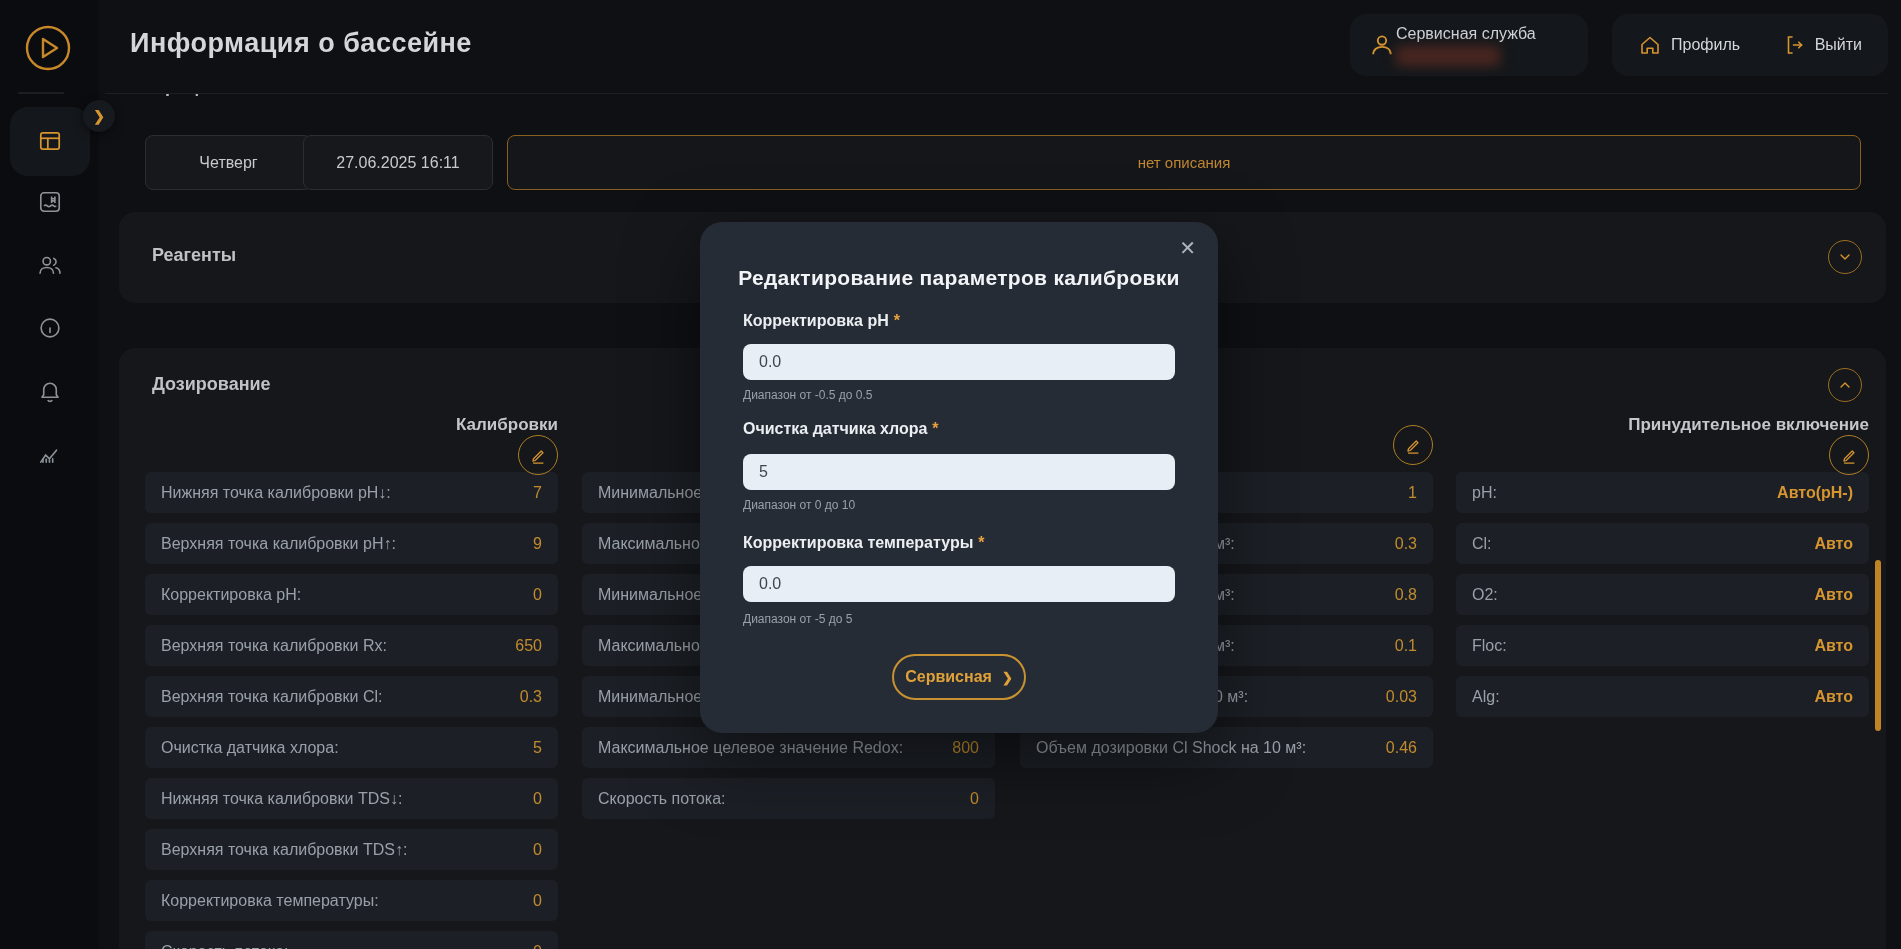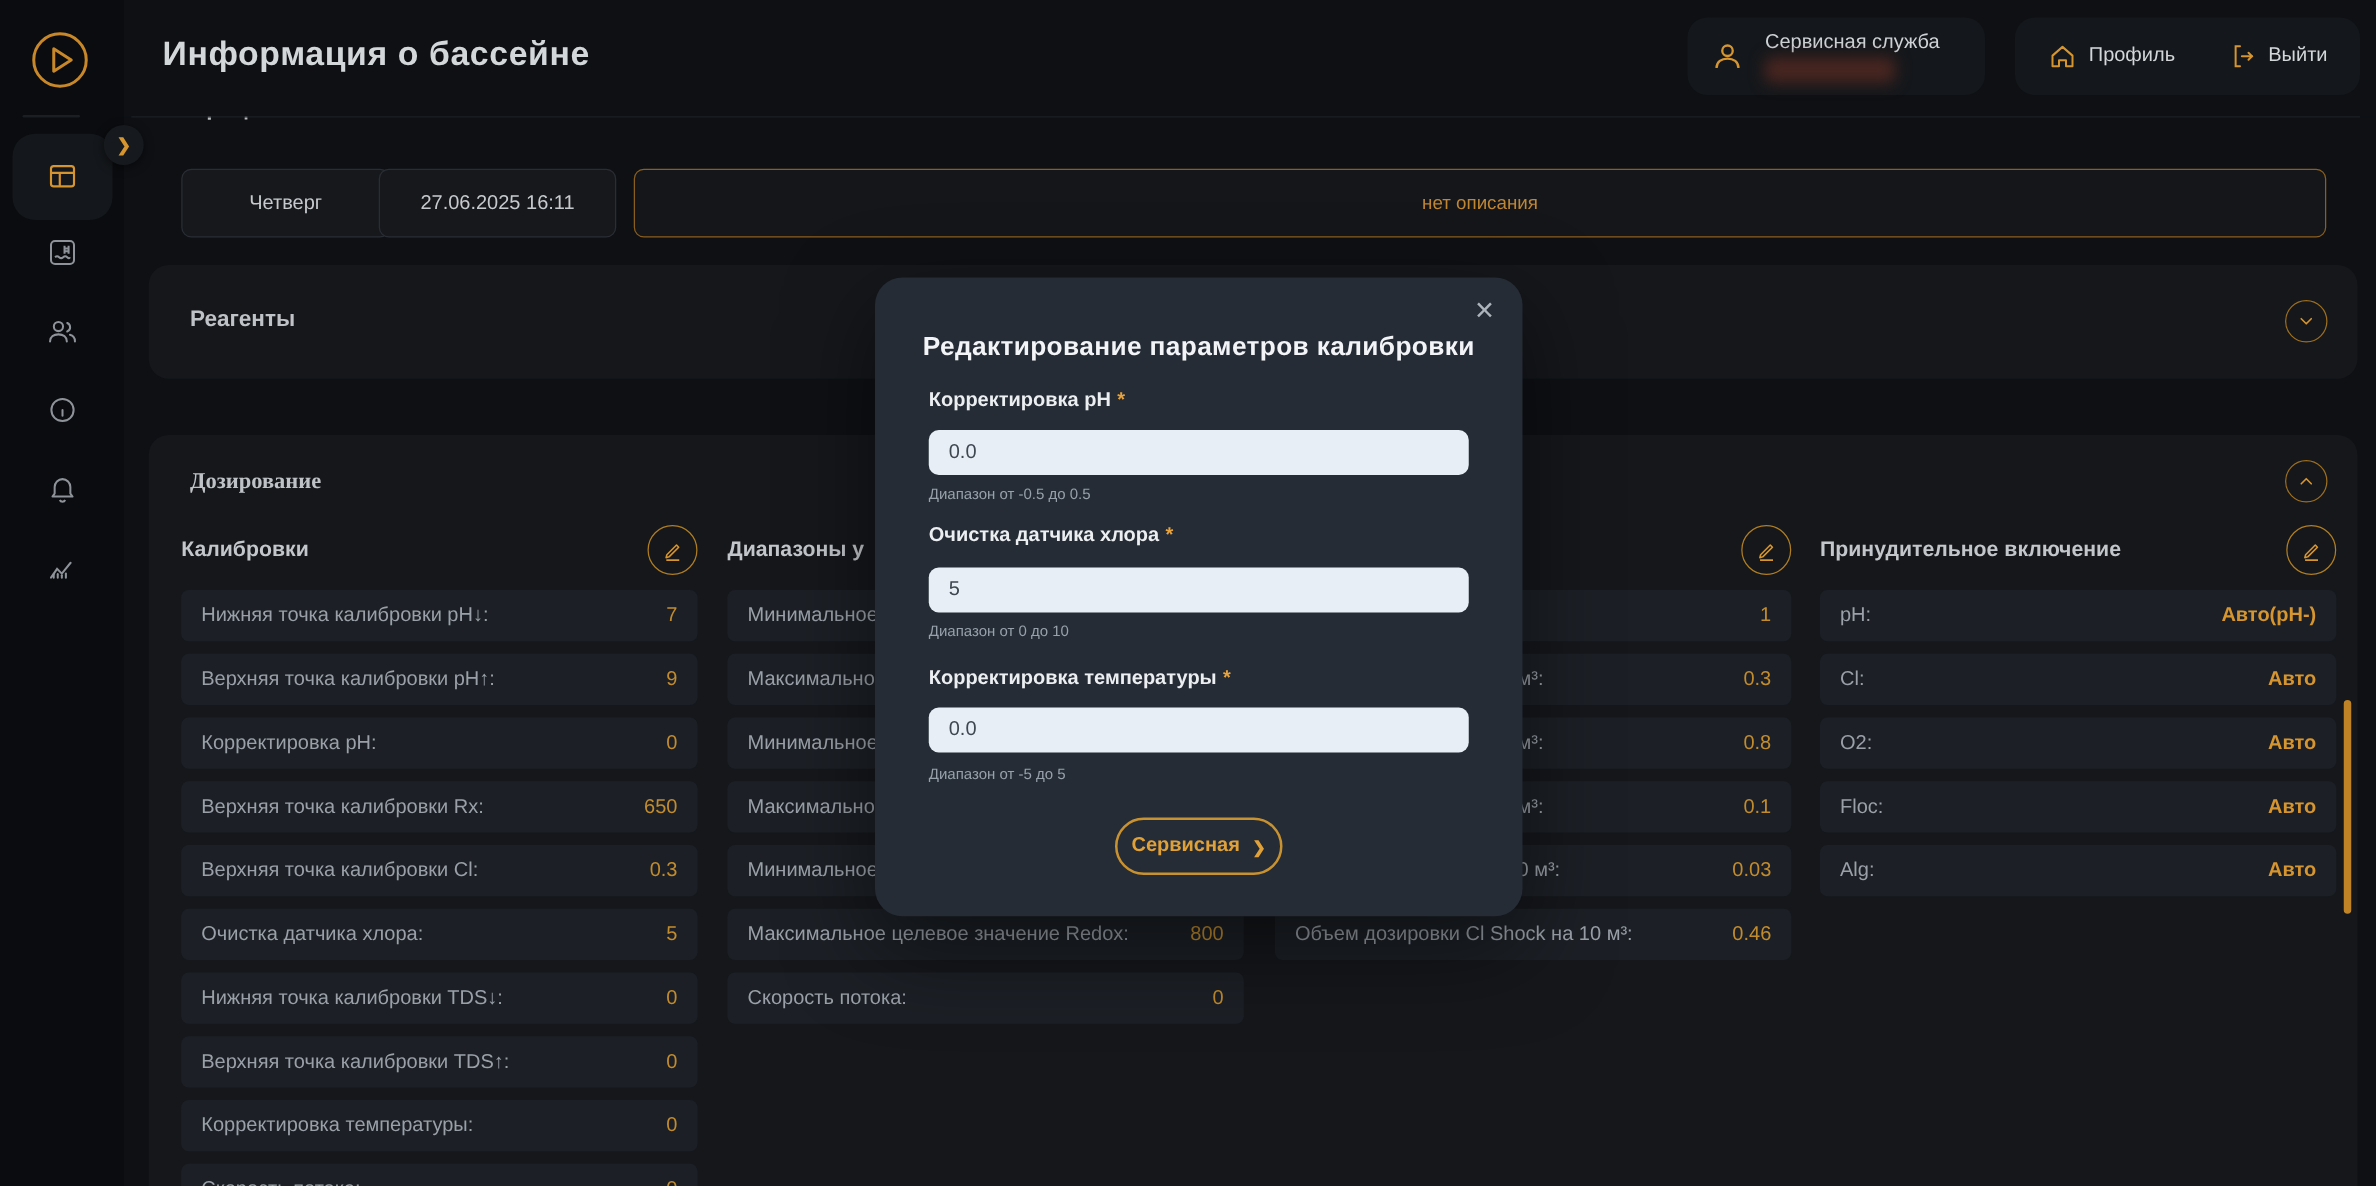--- a/index.html
+++ b/index.html
@@ -3,21 +3,21 @@
 <meta charset="utf-8">
 <style>
   html,body{margin:0;padding:0;background:#0E1014;}
   *{box-sizing:border-box;font-family:"Liberation Sans",sans-serif;}
   .stage{position:relative;width:1901px;height:949px;overflow:hidden;background:#0E1014;color:#D2D5D9;}
 
   
   .header{position:absolute;left:0;top:0;width:1901px;height:93px;background:#0E1014;z-index:40;}
   .page-title{position:absolute;left:130px;top:28px;font-size:27px;font-weight:bold;color:#D4D7DA;letter-spacing:.5px;}
   .chip{position:absolute;top:14px;height:62px;background:#14171B;border-radius:16px;display:flex;align-items:center;}
-  .user-chip{left:1350px;width:238px;padding:0 18px;gap:16px;}
+  .user-chip{left:1350px;width:238px;padding:0 18px;gap:0;}
   .user-col{display:flex;flex-direction:column;}
   .user-role{font-size:16px;color:#CFD3D7;}
   .user-redacted{width:104px;height:20px;margin-top:3px;background:#4A2620;filter:blur(6px);border-radius:4px;}
   .nav-chip{left:1612px;width:276px;padding:0 26px;justify-content:space-between;}
   .nav-btn{display:flex;align-items:center;gap:9px;cursor:pointer;font-size:16px;color:#D4D7DA;}
   .icon-orange{color:#D6952F;}
   .icon-gray{color:#8E939A;}
 
   
   .sidebar{position:absolute;left:0;top:0;width:99px;height:949px;background:#0A0C0F;z-index:50;}
@@ -37,21 +37,21 @@
 
   
   .panel{position:absolute;left:119px;width:1767px;background:#15171B;border-radius:16px;}
   .reagents-panel{top:212px;height:91px;}
   .dosing-panel{top:348px;height:620px;}
   .panel-title{position:absolute;left:33px;font-size:18px;font-weight:bold;color:#BFC2C6;}
   .round-btn{position:absolute;width:34px;height:34px;border:1px solid #9C6E1F;border-radius:50%;display:flex;align-items:center;justify-content:center;color:#D6952F;cursor:pointer;}
 
   
   .col{position:absolute;width:413px;}
-  .col-head{position:relative;height:50px;display:flex;align-items:center;justify-content:space-between;}
+  .col-head{position:relative;height:50px;display:flex;align-items:flex-end;justify-content:space-between;flex-direction:column;}
   .col-title{font-size:17px;font-weight:bold;color:#C3C6CA;}
   .edit-btn{width:40px;height:40px;border:1.5px solid #B07E22;border-radius:50%;display:flex;align-items:center;justify-content:center;color:#D6952F;cursor:pointer;flex:none;}
   .rows{display:flex;flex-direction:column;gap:10px;margin-top:7px;}
   .row{height:41px;background:#1C2026;border-radius:6px;display:flex;align-items:center;justify-content:space-between;padding:0 16px;}
   .rl{font-size:16px;color:#9AA0A8;white-space:nowrap;}
   .rv{font-size:16px;color:#C28C2D;white-space:nowrap;}
   .col-volumes .rows .row:nth-child(-n+5){padding-left:194px;}
   .forced .rv{color:#D6952F;font-weight:bold;}
   .scroll-thumb{position:absolute;left:1875px;top:560px;width:6px;height:171px;background:#C08426;border-radius:3px;cursor:grab;z-index:80;}
 
@@ -202,21 +202,21 @@
     <div class="round-btn" style="right:24px;top:28px;">
       <span>
         <svg width="16" height="16" viewBox="0 0 24 24" fill="none" stroke="currentColor" stroke-width="2" stroke-linecap="round" stroke-linejoin="round">
             <path d="M6 9l6 6 6-6"></path>
           </svg>
       </span>
     </div>
   </div>
 
   <div class="panel dosing-panel">
-    <div class="panel-title" style="top:26px;font-family:Liberation Serif, serif;">Дозирование</div>
+    <div class="panel-title" style="top:26px;">Дозирование</div>
     <div class="round-btn" style="right:24px;top:20px;">
       <span>
         <svg width="16" height="16" viewBox="0 0 24 24" fill="none" stroke="currentColor" stroke-width="2" stroke-linecap="round" stroke-linejoin="round">
             <path d="M6 15l6-6 6 6"></path>
           </svg>
       </span>
     </div>
   </div>
 
   <div class="col" style="left:145px;top:415px;">

